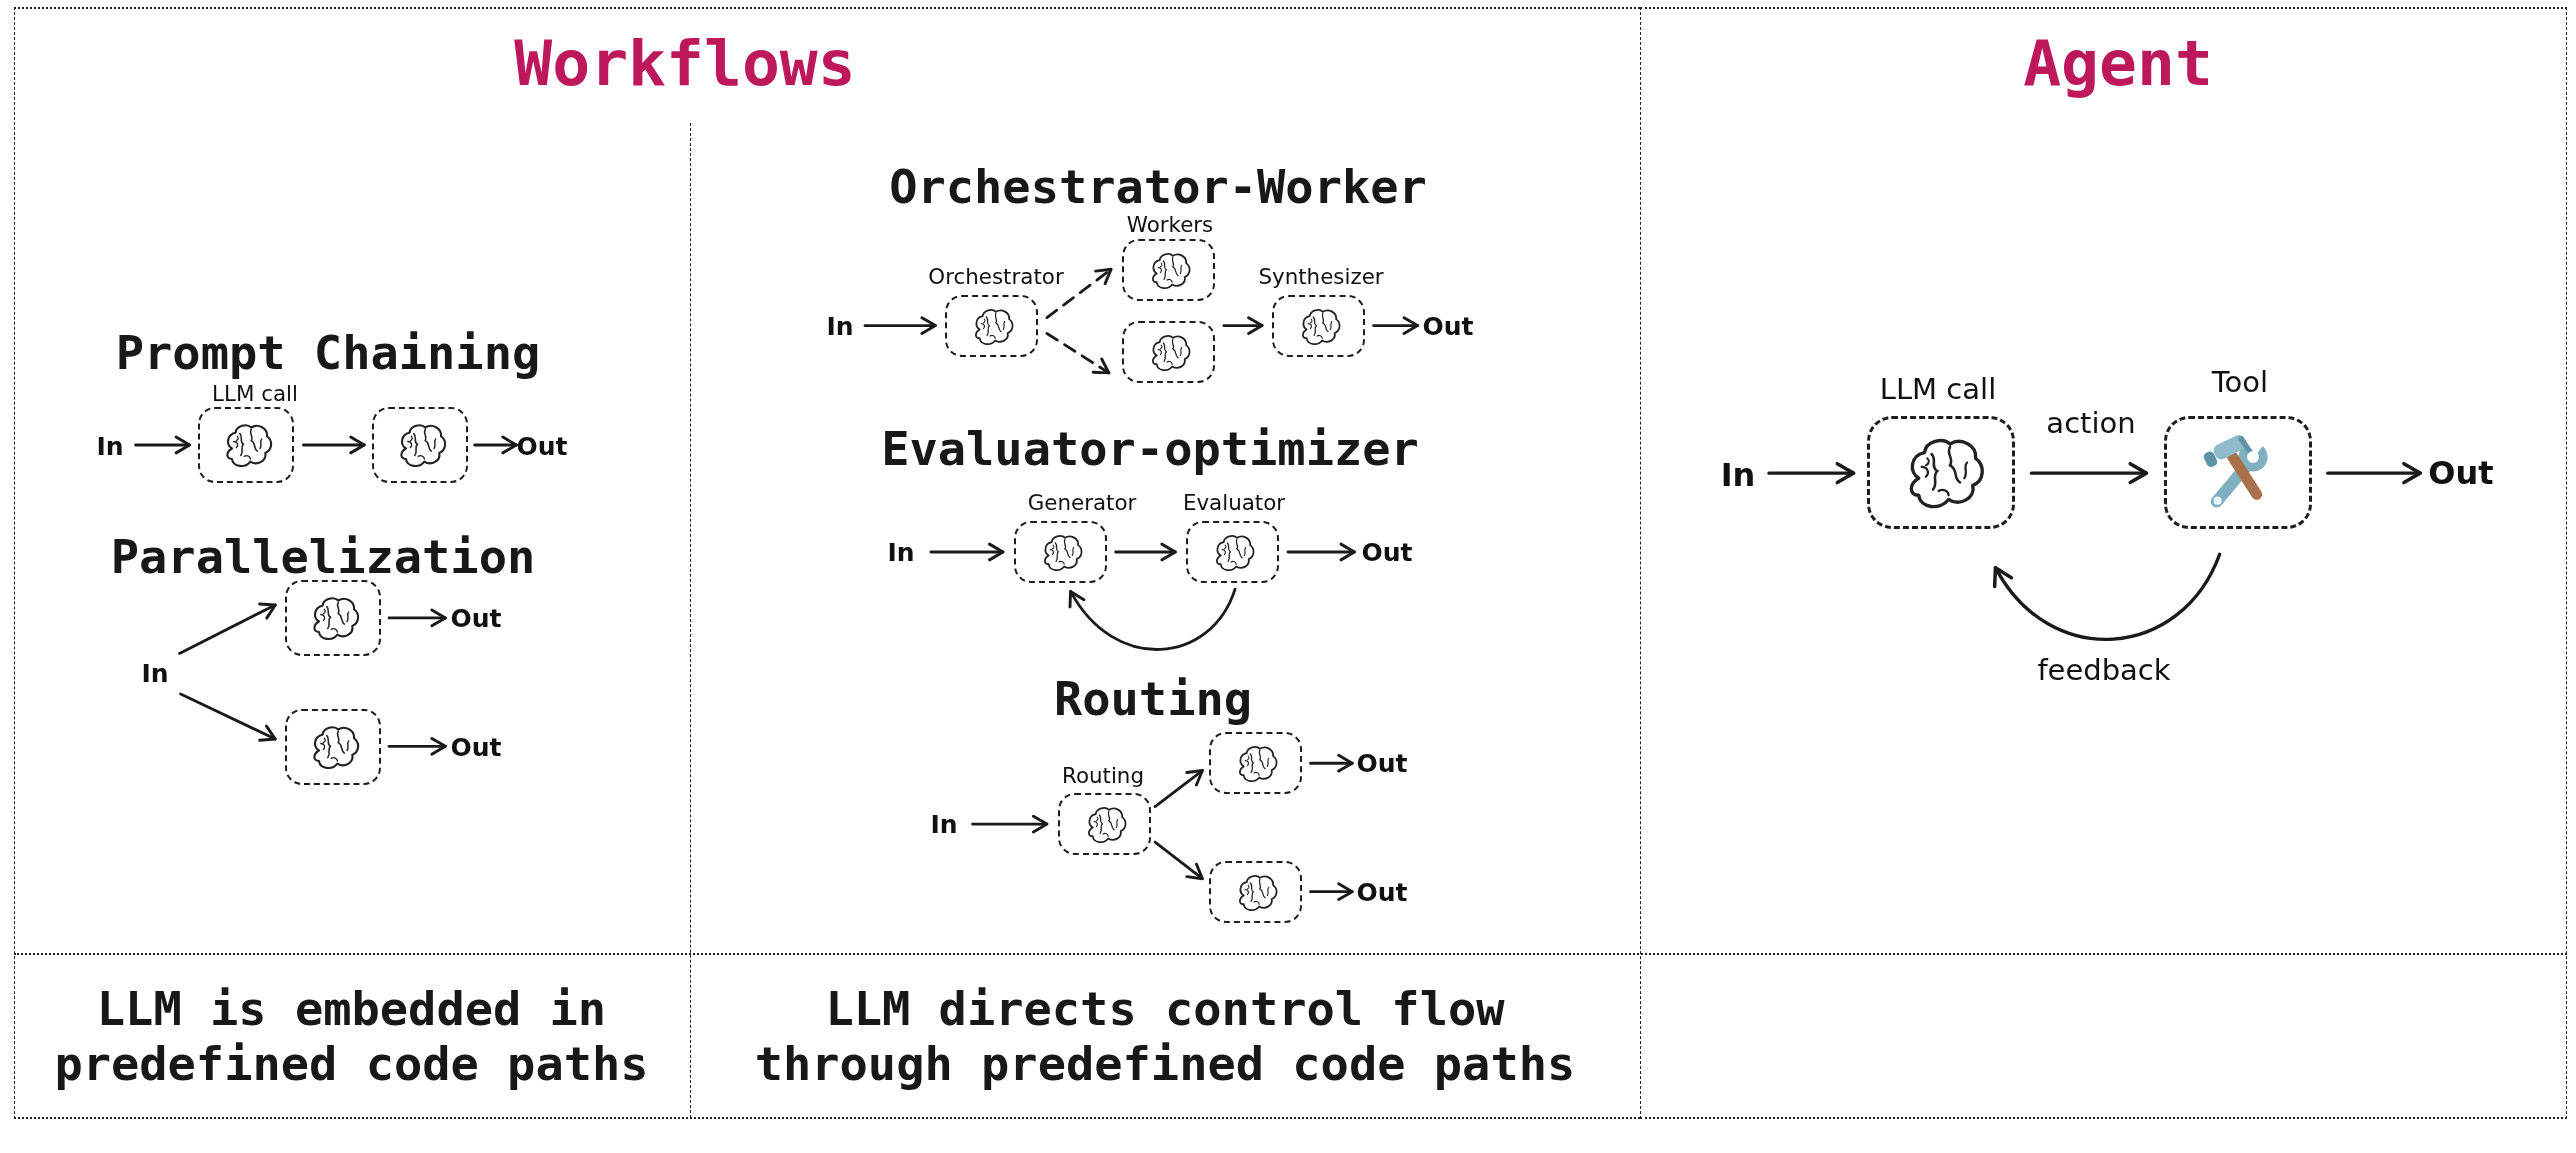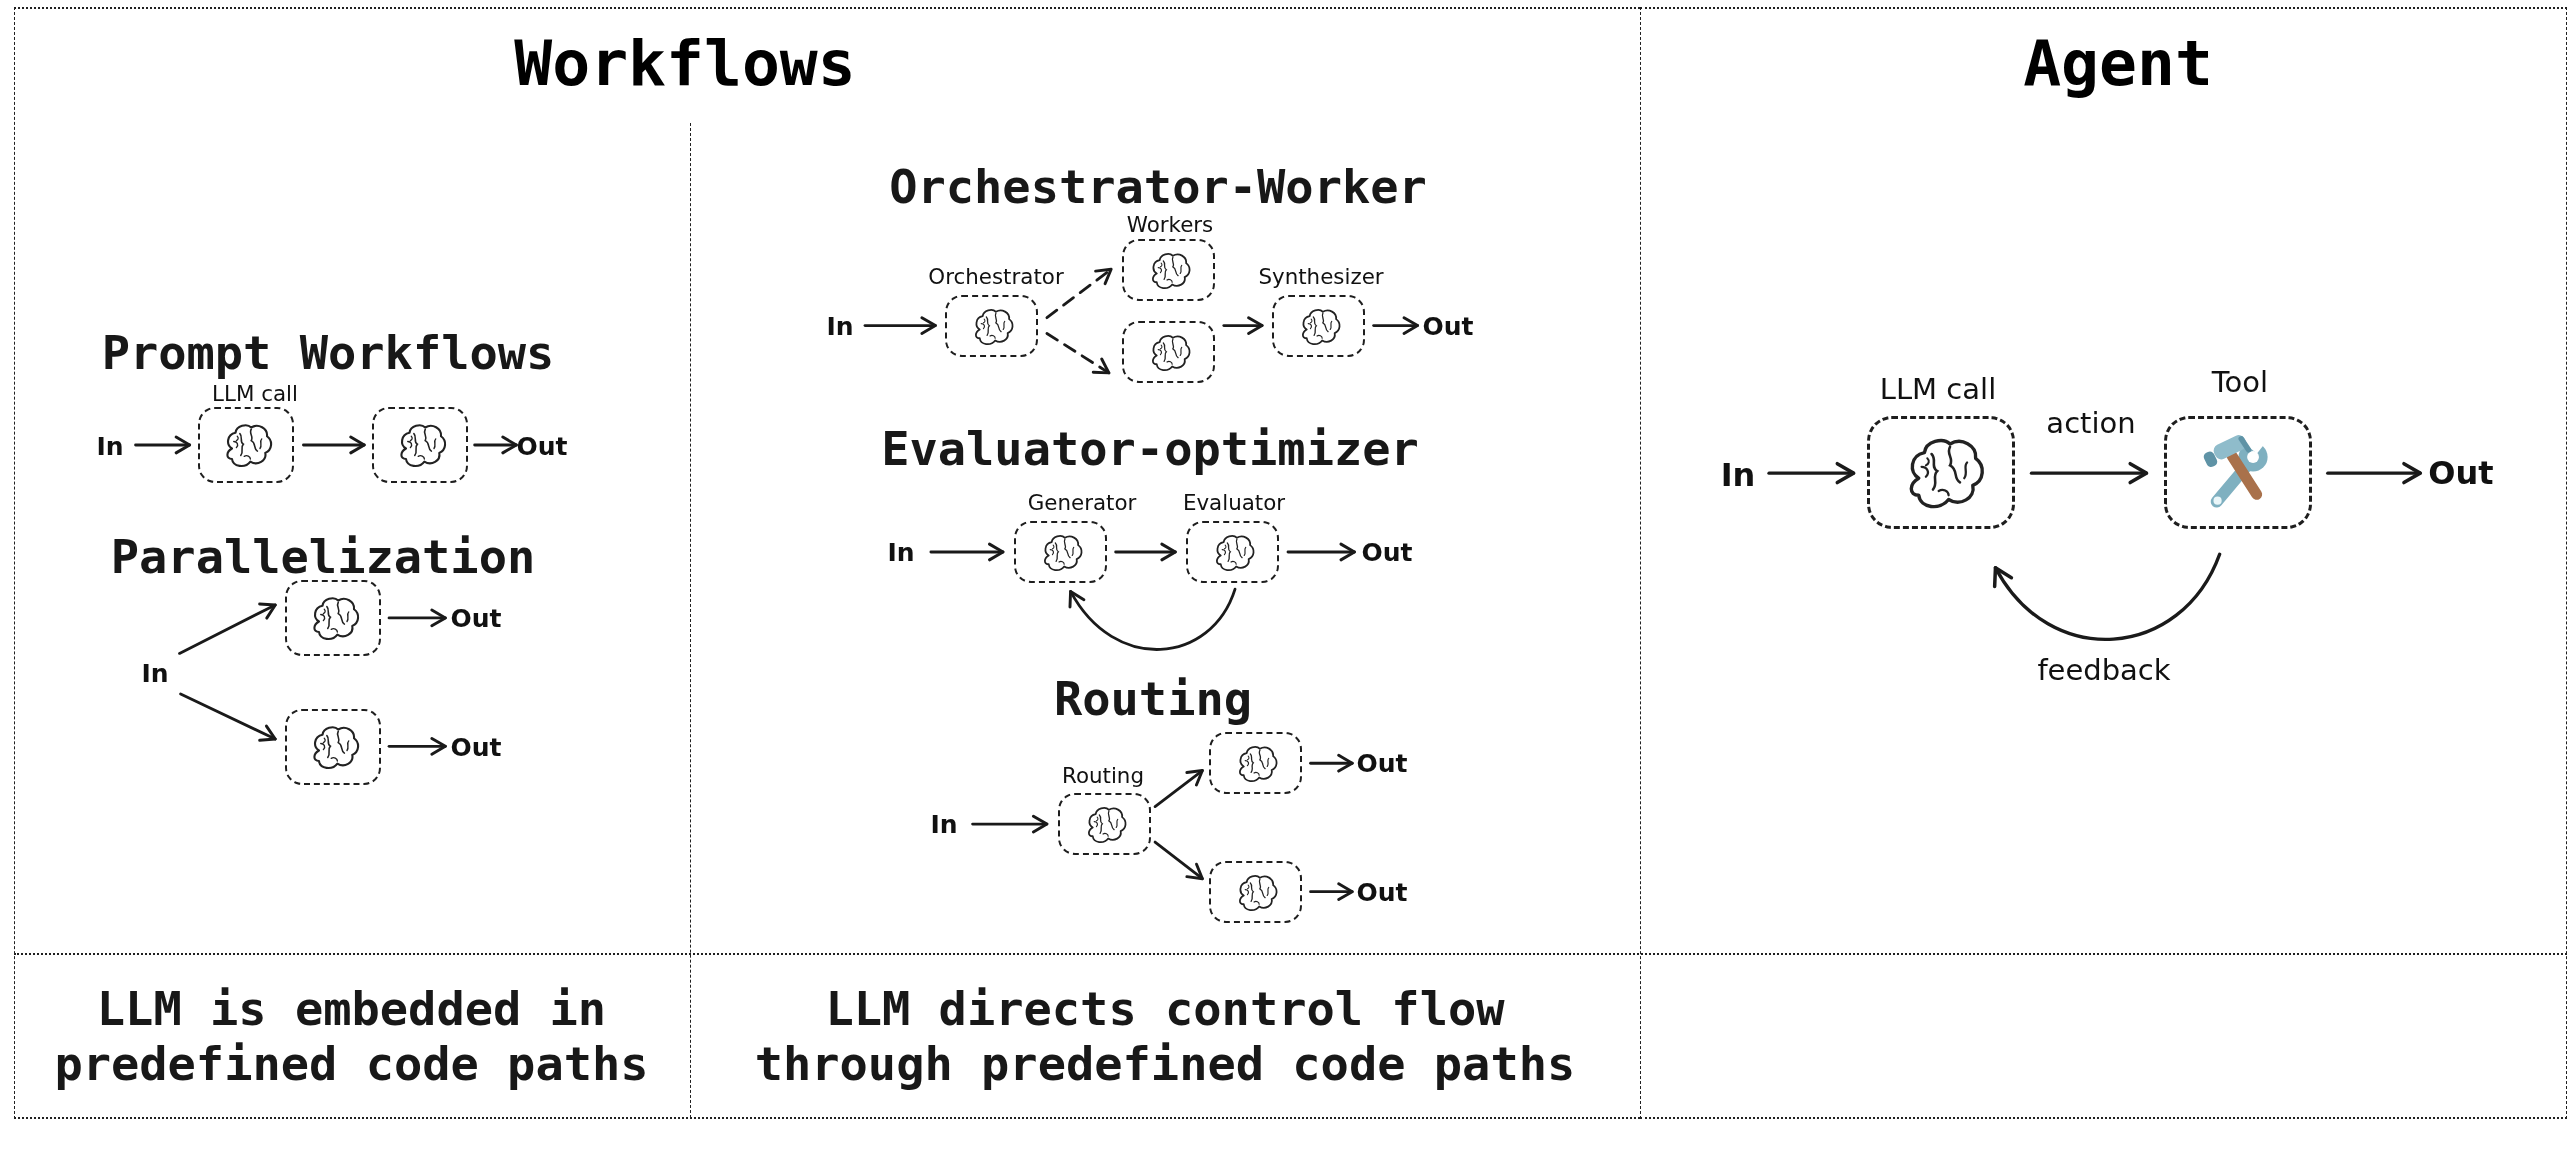--- a/index.html
+++ b/index.html
@@ -33,21 +33,21 @@
     border-left: 1.7px dashed #202020;
   }
   #caption-sep {
     position: absolute; left: 13.5px; top: 953px; width: 2553px; height: 0;
     border-top: 2.8px dotted #202020;
   }
   
   .title {
     position: absolute; transform: translate(-50%, -50%);
     font-family: "DejaVu Sans Mono", monospace; font-weight: 700;
-    font-size: 63px; white-space: nowrap; color: #000000;
+    font-size: 63px; white-space: nowrap; color: #be185d;
   }
   .h2 {
     position: absolute; transform: translate(-50%, -50%);
     font-family: "DejaVu Sans Mono", monospace; font-weight: 700;
     font-size: 47px; white-space: nowrap; color: #181818;
   }
   .hl {
     position: absolute; transform: translate(-50%, -50%);
     font-size: 21.4px; font-weight: 500; white-space: nowrap; color: #111111;
   }
@@ -110,21 +110,21 @@
   </svg>
 
   <div class="panel" id="wf-panel"></div>
   <div class="panel" id="agent-panel"></div>
   <div id="col-divider"></div>
   <div id="caption-sep"></div>
 
   <div class="title" style="left:685px; top:63px;">Workflows</div>
   <div class="title" style="left:2118px; top:63px;">Agent</div>
 
-  <div class="h2" style="left:328px;  top:352px;">Prompt Workflows</div>
+  <div class="h2" style="left:328px;  top:352px;">Prompt Chaining</div>
   <div class="h2" style="left:323px;  top:556px;">Parallelization</div>
   <div class="h2" style="left:1158px; top:186px;">Orchestrator-Worker</div>
   <div class="h2" style="left:1150px; top:448px;">Evaluator-optimizer</div>
   <div class="h2" style="left:1153px; top:698px;">Routing</div>
 
   <div class="hl" style="left:255px; top:393px;">LLM call</div>
   <div class="hl io" style="left:110px; top:446px;">In</div>
   <div class="hl io" style="left:542px; top:446px;">Out</div>
 
   <div class="hl io" style="left:155px; top:673px;">In</div>

